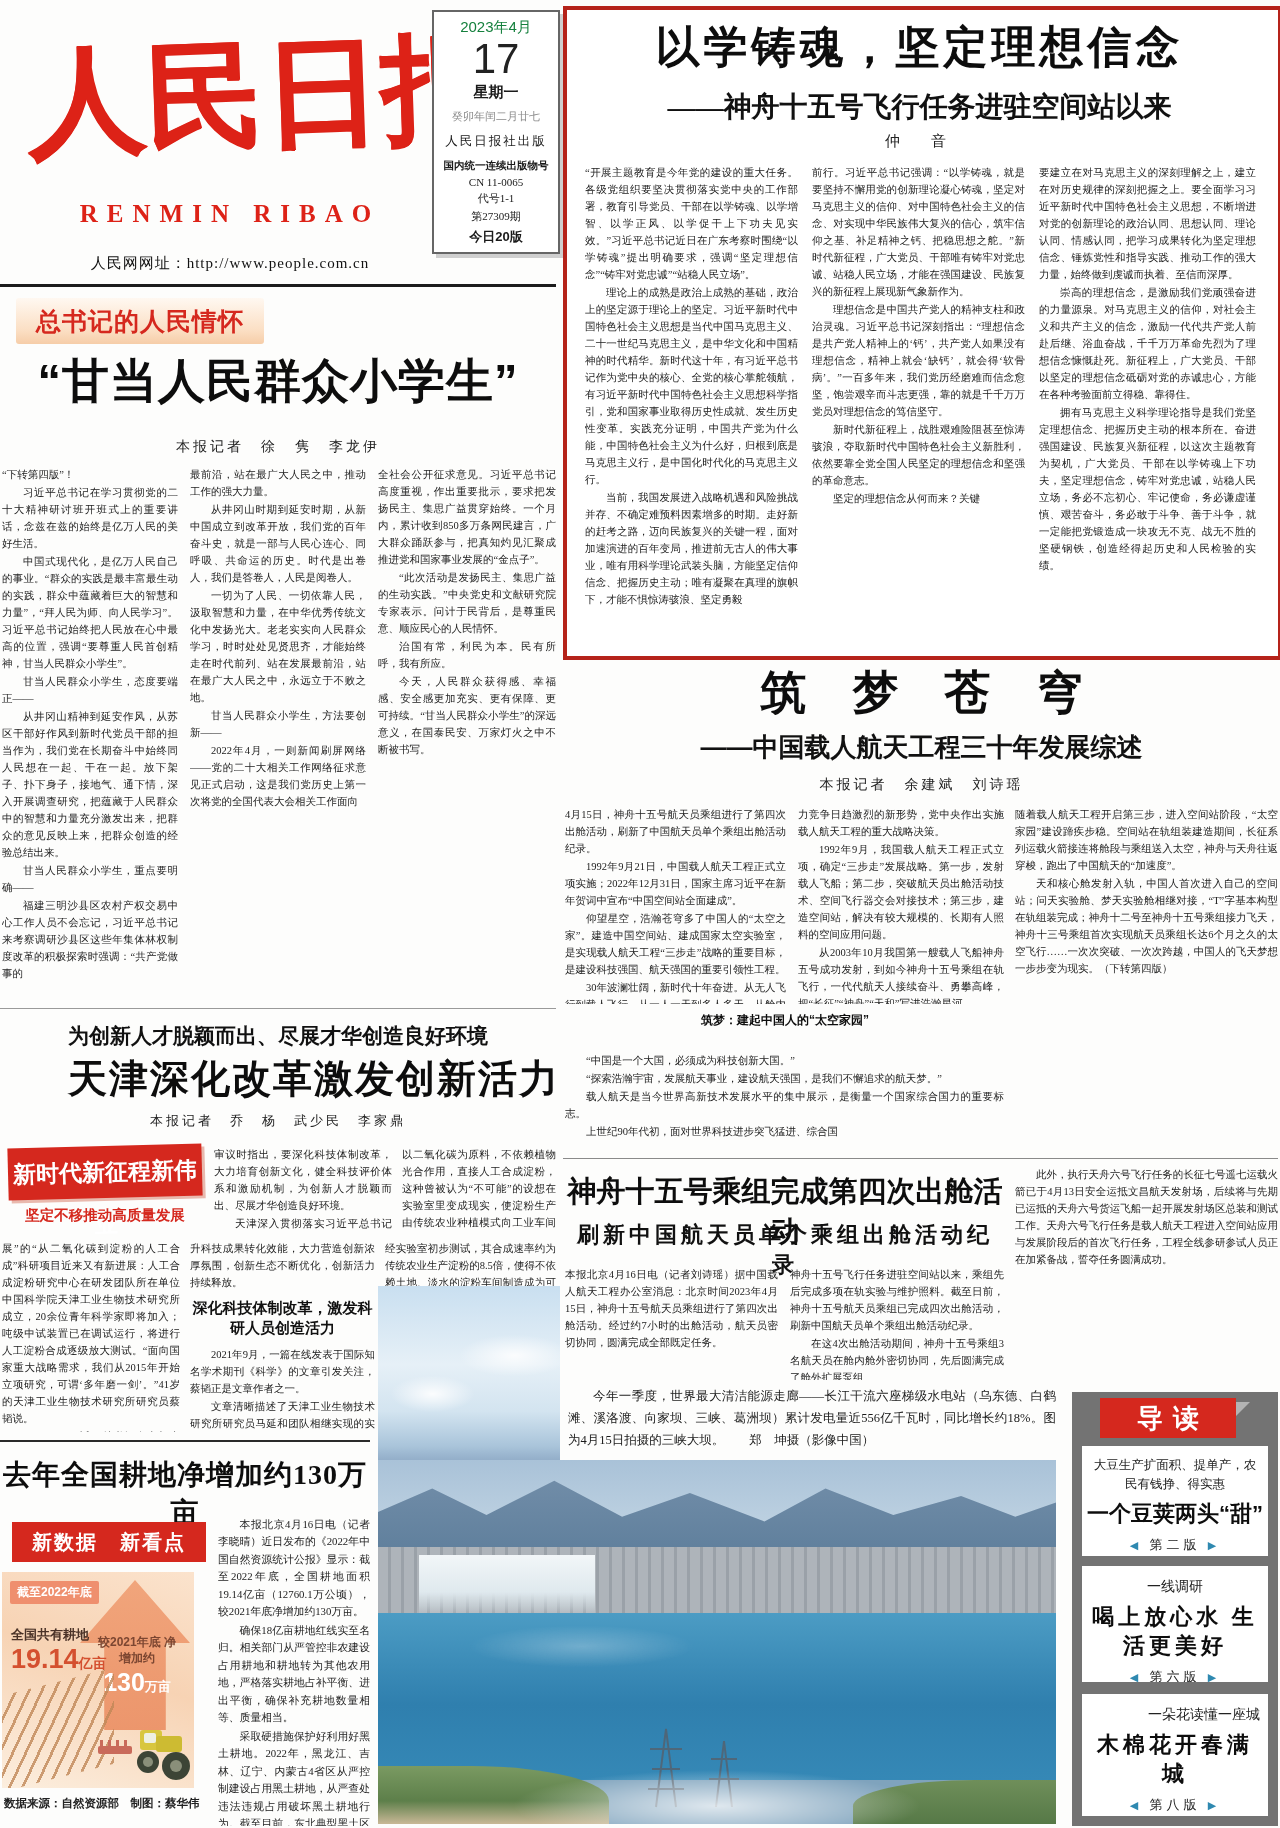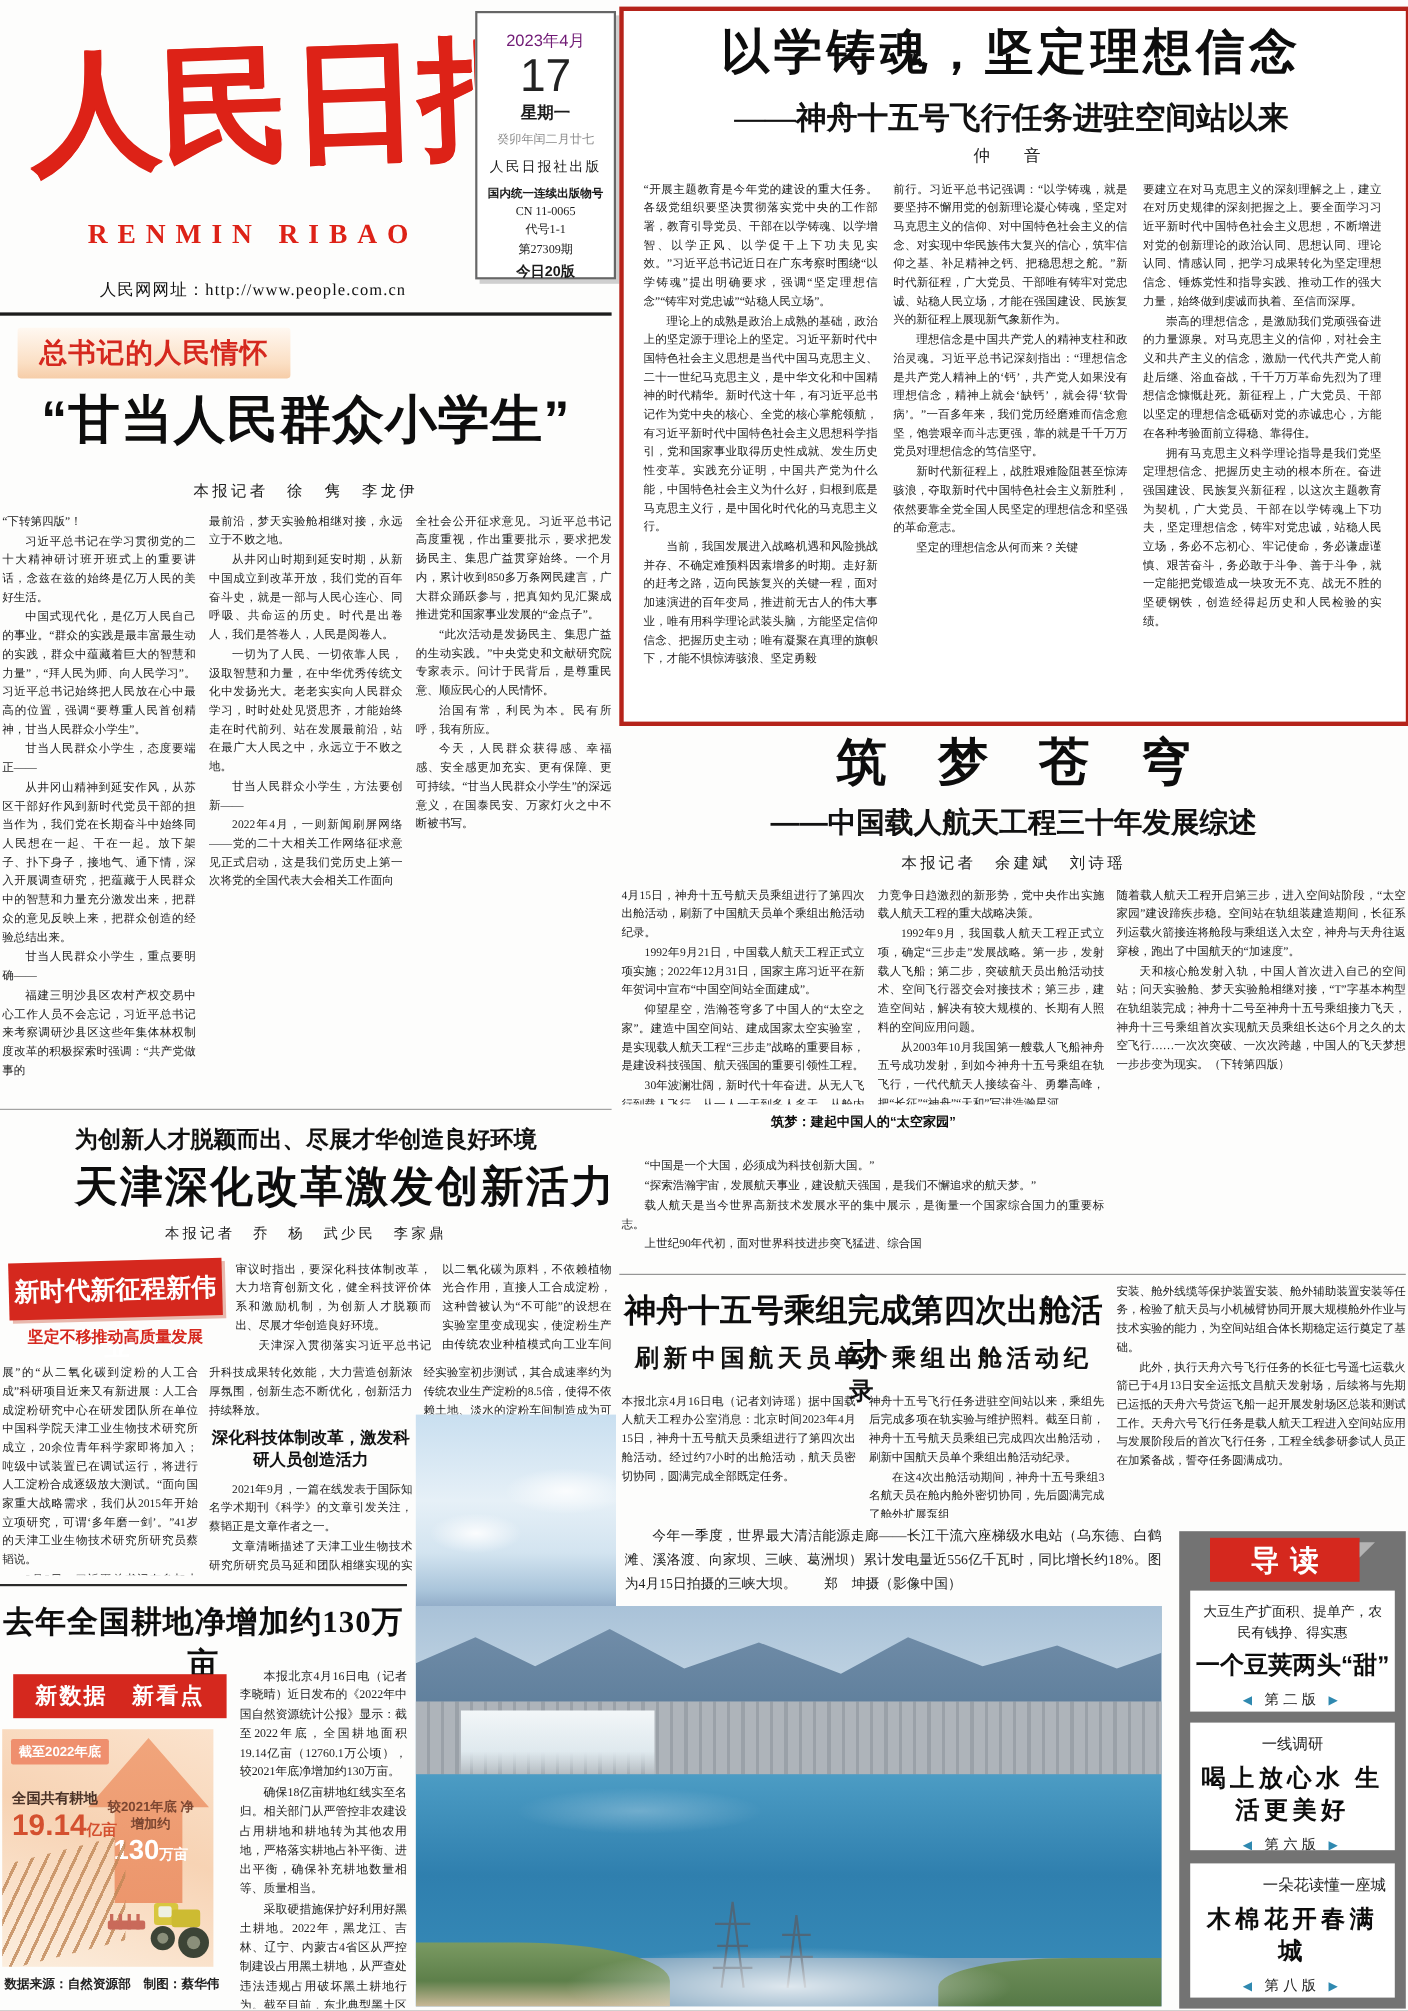--- a/index.html
+++ b/index.html
@@ -11,21 +11,21 @@
       font-weight:700;font-size:118px;line-height:1.5;color:var(--masthead-red,#dd2217);
       letter-spacing:0px;transform:rotate(-2deg);text-shadow:1px 0 var(--masthead-red,#dd2217),0 1px var(--masthead-red,#dd2217);
       white-space:nowrap;}
   .mast-latin{left:28px;top:200px;width:404px;text-align:center;color:var(--masthead-red,#dd2217);
       font-family:"Liberation Serif",serif;font-weight:700;font-size:25px;letter-spacing:9px;}
   .website{left:28px;top:254px;width:404px;text-align:center;font-size:15px;letter-spacing:1px;color:#111;}
   .rule-top{left:0;top:284px;width:556px;height:3px;background:#1c1c1c;}
   
   .datebox{left:432px;top:10px;width:124px;height:240px;border:2px solid #666;background:#fff;
       box-shadow:4px 4px 0 #cfcfcf;text-align:center;font-family:"Liberation Sans",sans-serif;}
-  .db-month{font-size:15px;margin-top:16px;color:#701a75;}
+  .db-month{font-size:15px;margin-top:6px;color:#15803d;}
   .db-day{font-size:42px;line-height:1.05;color:#222;font-family:"Liberation Sans",sans-serif;}
   .db-week{font-size:15px;font-weight:700;margin-top:2px;}
   .db-lunar{font-size:11px;color:#8a8a8a;margin-top:7px;}
   .db-pub{font-size:12.5px;margin-top:9px;letter-spacing:2px;font-family:Liberation Serif, serif;}
   .db-serial-label{font-size:10.5px;font-weight:700;margin-top:9px;}
   .db-line{font-size:11px;margin-top:3px;font-family:"Liberation Serif",serif;}
   .db-pages{font-size:13px;font-weight:700;margin-top:4px;}
   
   .bodycol{font-size:10.5px;line-height:1.62;text-align:justify;overflow:hidden;color:#222;}
   .bodycol p{margin:0 0 1px;text-indent:2em;}
@@ -172,21 +172,21 @@
   <div class="abs bodycol" style="left:2px;top:466px;width:176px;height:536px;">
       <p class="ni">“下转第四版”！</p>
       <p>习近平总书记在学习贯彻党的二十大精神研讨班开班式上的重要讲话，念兹在兹的始终是亿万人民的美好生活。</p>
       <p>中国式现代化，是亿万人民自己的事业。“群众的实践是最丰富最生动的实践，群众中蕴藏着巨大的智慧和力量”，“拜人民为师、向人民学习”。习近平总书记始终把人民放在心中最高的位置，强调“要尊重人民首创精神，甘当人民群众小学生”。</p>
       <p>甘当人民群众小学生，态度要端正——</p>
       <p>从井冈山精神到延安作风，从苏区干部好作风到新时代党员干部的担当作为，我们党在长期奋斗中始终同人民想在一起、干在一起。放下架子、扑下身子，接地气、通下情，深入开展调查研究，把蕴藏于人民群众中的智慧和力量充分激发出来，把群众的意见反映上来，把群众创造的经验总结出来。</p>
       <p>甘当人民群众小学生，重点要明确——</p>
       <p>福建三明沙县区农村产权交易中心工作人员不会忘记，习近平总书记来考察调研沙县区这些年集体林权制度改革的积极探索时强调：“共产党做事的</p>
     </div>
   <div class="abs bodycol" style="left:190px;top:466px;width:176px;height:536px;">
-      <p class="ni">最前沿，梦天实验舱相继对接，永远立于不败之地。</p>
+      <p class="ni">最前沿，站在最广大人民之中，推动工作的强大力量。</p>
       <p>从井冈山时期到延安时期，从新中国成立到改革开放，我们党的百年奋斗史，就是一部与人民心连心、同呼吸、共命运的历史。时代是出卷人，我们是答卷人，人民是阅卷人。</p>
       <p>一切为了人民、一切依靠人民，汲取智慧和力量，在中华优秀传统文化中发扬光大。老老实实向人民群众学习，时时处处见贤思齐，才能始终走在时代前列、站在发展最前沿，站在最广大人民之中，永远立于不败之地。</p>
       <p>甘当人民群众小学生，方法要创新——</p>
       <p>2022年4月，一则新闻刷屏网络——党的二十大相关工作网络征求意见正式启动，这是我们党历史上第一次将党的全国代表大会相关工作面向</p>
     </div>
   <div class="abs bodycol" style="left:378px;top:466px;width:178px;height:536px;">
       <p class="ni">全社会公开征求意见。习近平总书记高度重视，作出重要批示，要求把发扬民主、集思广益贯穿始终。一个月内，累计收到850多万条网民建言，广大群众踊跃参与，把真知灼见汇聚成推进党和国家事业发展的“金点子”。</p>
       <p>“此次活动是发扬民主、集思广益的生动实践。”中央党史和文献研究院专家表示。问计于民背后，是尊重民意、顺应民心的人民情怀。</p>
       <p>治国有常，利民为本。民有所呼，我有所应。</p>
       <p>今天，人民群众获得感、幸福感、安全感更加充实、更有保障、更可持续。“甘当人民群众小学生”的深远意义，在国泰民安、万家灯火之中不断被书写。</p>
@@ -284,21 +284,20 @@
   <div class="ab s abs sz-h1">神舟十五号乘组完成第四次出舱活动</div>
   <div class="abs sz-h2">刷新中国航天员单个乘组出舱活动纪录</div>
   <div class="abs bodycol" style="left:565px;top:1266px;width:213px;height:114px;">
       <p class="ni">本报北京4月16日电（记者刘诗瑶）据中国载人航天工程办公室消息：北京时间2023年4月15日，神舟十五号航天员乘组进行了第四次出舱活动。经过约7小时的出舱活动，航天员密切协同，圆满完成全部既定任务。</p>
     </div>
   <div class="abs bodycol" style="left:790px;top:1266px;width:214px;height:114px;">
       <p class="ni">神舟十五号飞行任务进驻空间站以来，乘组先后完成多项在轨实验与维护照料。截至日前，神舟十五号航天员乘组已完成四次出舱活动，刷新中国航天员单个乘组出舱活动纪录。</p>
       <p>在这4次出舱活动期间，神舟十五号乘组3名航天员在舱内舱外密切协同，先后圆满完成了舱外扩展泵组</p>
     </div>
   <div class="abs bodycol" style="left:1015px;top:1166px;width:263px;height:214px;">
-      <p class="ni">安装、舱外线缆等保护装置安装、舱外辅助装置安装等任务，检验了航天员与小机械臂协同开展大规模舱外作业与技术实验的能力，为空间站组合体长期稳定运行奠定了基础。</p>
       <p>此外，执行天舟六号飞行任务的长征七号遥七运载火箭已于4月13日安全运抵文昌航天发射场，后续将与先期已运抵的天舟六号货运飞船一起开展发射场区总装和测试工作。天舟六号飞行任务是载人航天工程进入空间站应用与发展阶段后的首次飞行任务，工程全线参研参试人员正在加紧备战，誓夺任务圆满成功。</p>
     </div>
 
   <div class="abs caption">
       <p>今年一季度，世界最大清洁能源走廊——长江干流六座梯级水电站（乌东德、白鹤滩、溪洛渡、向家坝、三峡、葛洲坝）累计发电量近556亿千瓦时，同比增长约18%。图为4月15日拍摄的三峡大坝。　　郑　坤摄（影像中国）</p>
     </div>
   <div class="abs photoA"></div>
   <div class="abs photoB">
     <div class="pb-sky"></div>
     <div class="pb-mtn"></div>

